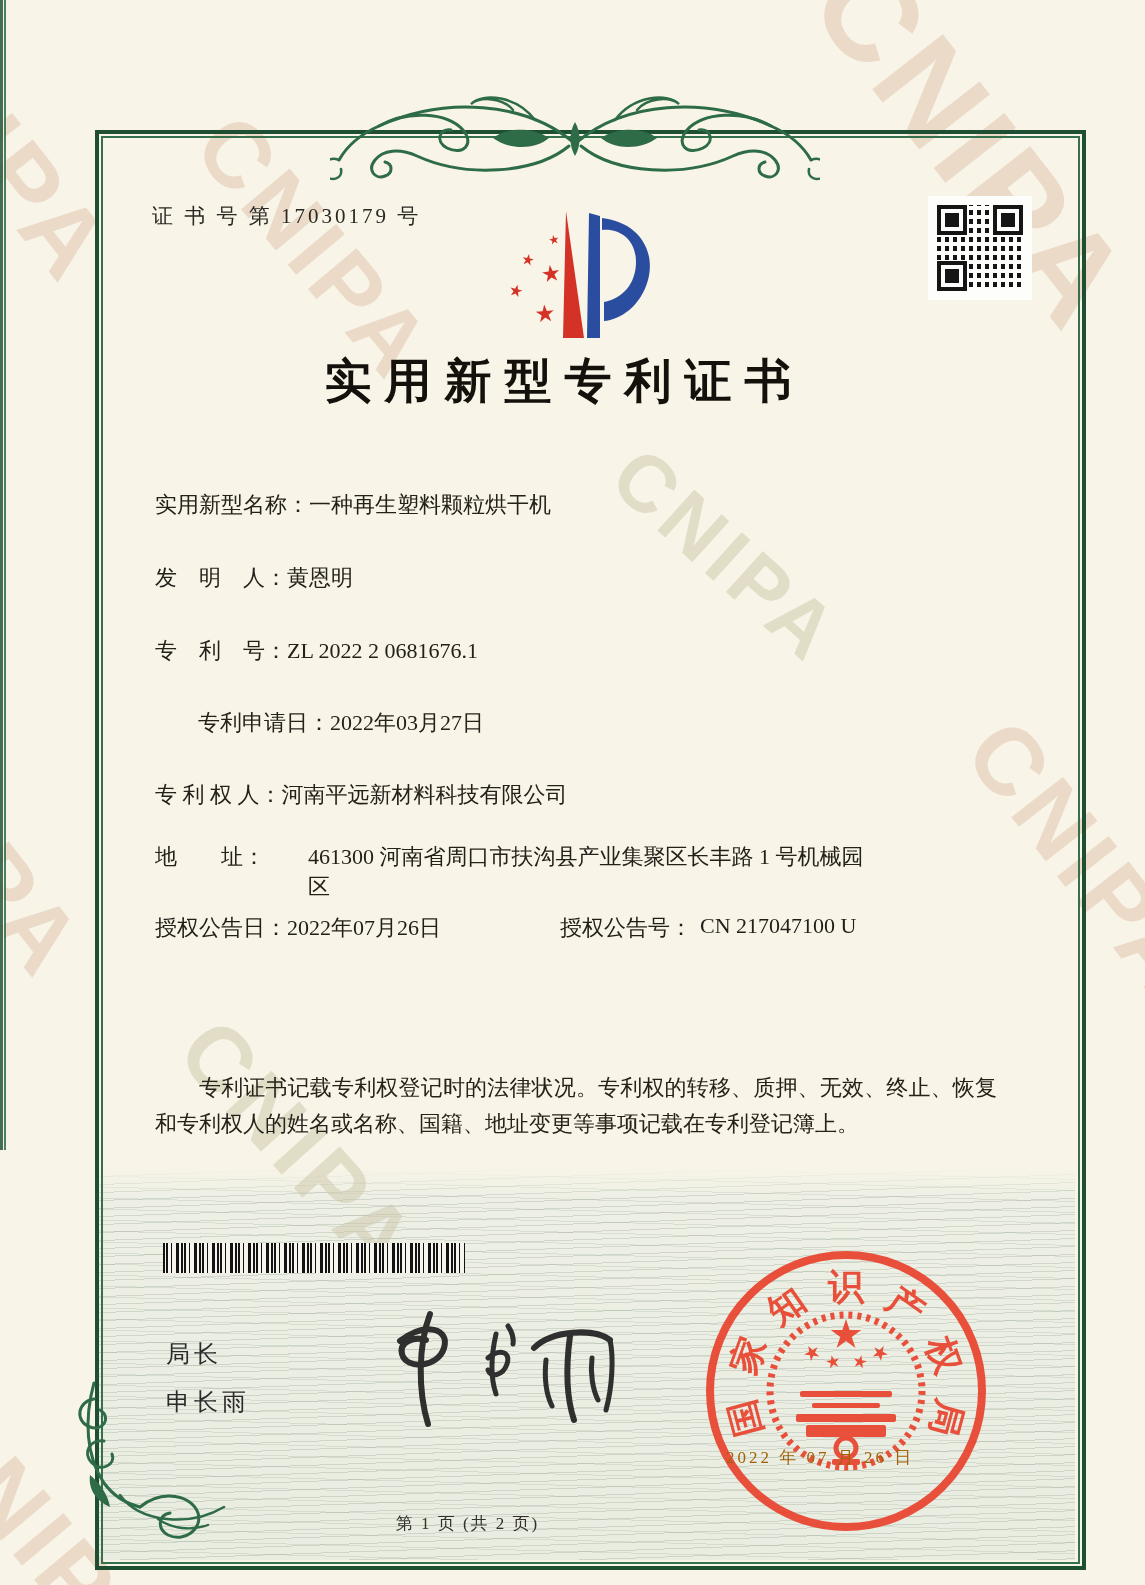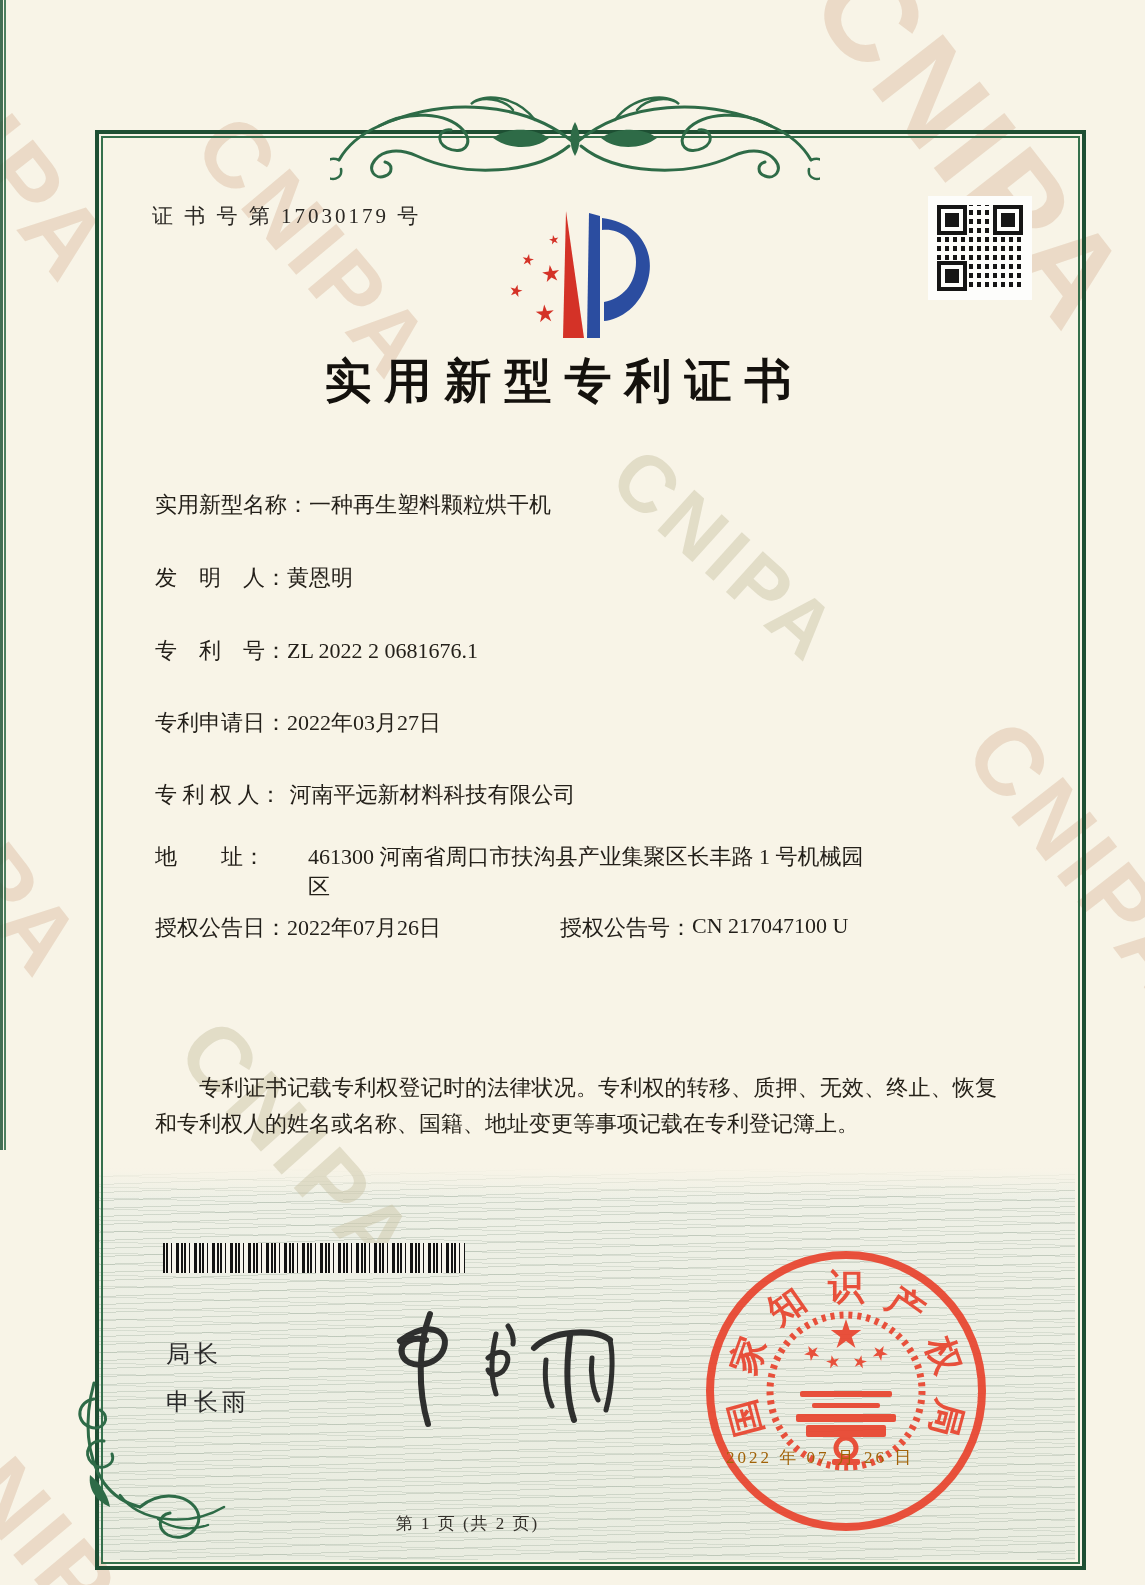--- a/index.html
+++ b/index.html
@@ -30,24 +30,24 @@
   .frame::after{content:"";position:absolute;inset:2px;border:2px solid #35704c;}
   .flourish{position:absolute;z-index:4;}
   
   .content{position:absolute;inset:0;z-index:5;}
   .certno{position:absolute;left:152px;top:202px;font-size:21px;letter-spacing:3px;color:#2a2723;}
   .title{position:absolute;left:0;top:350px;width:1129px;text-align:center;
     font-size:47px;font-weight:bold;letter-spacing:13px;color:#14110d;}
   .row{position:absolute;left:155px;display:flex;font-size:22px;line-height:30px;color:#24201a;}
   .row .lab{white-space:pre;flex:none;}
   .row .val{white-space:pre-wrap;}
-  .r0{top:490px;} .r1{top:563px;} .r2{top:636px;} .r3{top:708px;} .r4{top:780px;gap:8px;}
+  .r0{top:490px;} .r1{top:563px;} .r2{top:636px;} .r3{top:708px;margin-left:43px;} .r4{top:780px;}
   .r5{top:842px;gap:43px;} .r5 .val{width:575px;}
   .grant-left{position:absolute;left:155px;top:913px;display:flex;font-size:22px;}
-  .grant-right{position:absolute;left:560px;top:913px;display:flex;font-size:22px;}
+  .grant-right{position:absolute;left:560px;top:913px;display:flex;font-size:22px;gap:8px;}
   .para{position:absolute;left:155px;width:842px;font-size:22px;line-height:36px;
     text-align:justify;text-indent:2em;color:#262farbe21a;color:#26221a;}
   .p1{top:964px;} .p2{top:1070px;}
   .barcode{position:absolute;left:163px;top:1243px;width:302px;height:30px;z-index:5;
     background:repeating-linear-gradient(90deg,#131313 0 2px,#f6f4ec 2px 3px,#131313 3px 5px,#f6f4ec 5px 8px,#131313 8px 9px,#f6f4ec 9px 13px,#131313 13px 16px,#f6f4ec 16px 18px);}
   .signer-title{position:absolute;left:166px;top:1338px;font-size:24px;letter-spacing:4px;
     font-family:"Liberation Sans","DejaVu Sans",sans-serif;color:#2a2a2a;}
   .signer-name{position:absolute;left:166px;top:1386px;font-size:24px;letter-spacing:4px;
     font-family:"Liberation Sans","DejaVu Sans",sans-serif;color:#2a2a2a;}
   .seal-date{position:absolute;left:726px;top:1446px;width:300px;font-size:17px;

